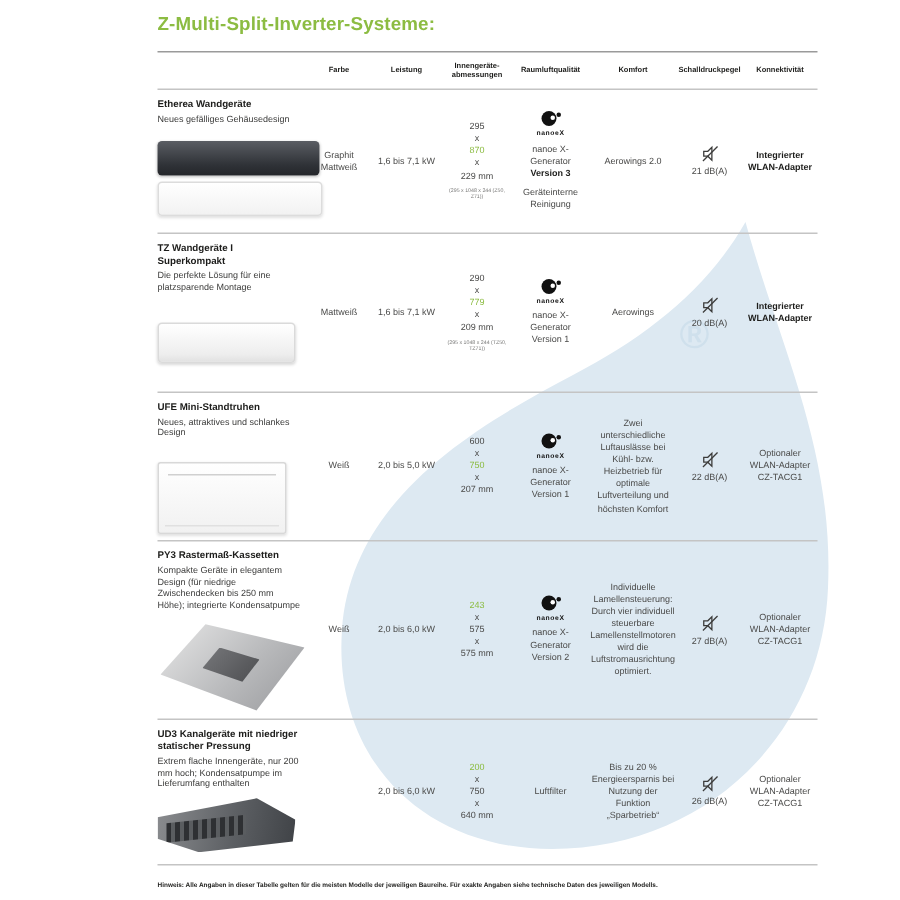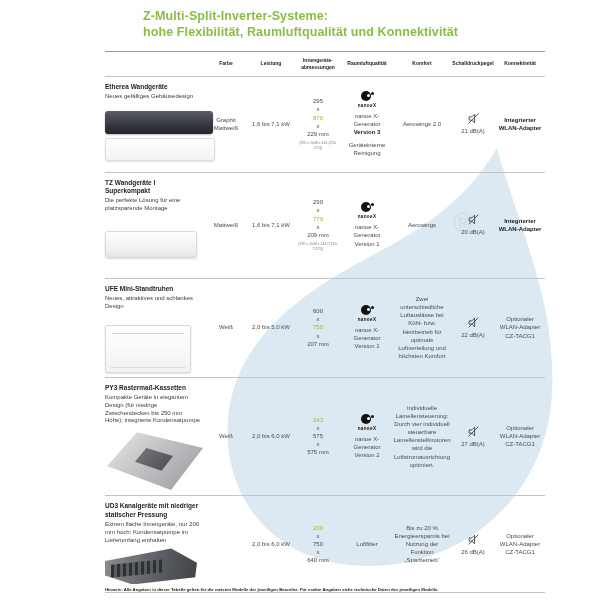--- a/index.html
+++ b/index.html
@@ -3,21 +3,21 @@
 <meta charset="utf-8">
 <style>
   html,body{margin:0;padding:0;background:#fff;}
   .page{position:relative;width:600px;height:600px;background:#fff;overflow:hidden;
         font-family:"Liberation Sans",sans-serif;color:#4a4a49;}
   
   .watermark{position:absolute;left:0;top:0;width:600px;height:600px;pointer-events:none;}
   .regmark{position:absolute;left:453px;top:208px;font-size:27px;color:#cfe0ec;font-weight:bold;}
   
   .content{position:absolute;left:105px;top:8px;width:440px;}
-  .title{color:#8CBC42;font-weight:bold;font-size:12.5px;line-height:1.3;letter-spacing:.1px;margin-left:38px;}
+  .title{color:#8CBC42;font-weight:bold;font-size:12.5px;line-height:1.3;letter-spacing:.1px;}
   .title-rule{border:none;border-top:1px solid #9a9a9a;margin:10px 0 0 0;}
   
   .thead{display:grid;grid-template-columns:100px 42px 48px 46px 52px 58px 44px 50px;
          align-items:center;min-height:24px;border-bottom:1px solid #c4c4c4;}
   .thead .h{font-size:5px;font-weight:bold;color:#1d1d1b;text-align:center;line-height:1.3;padding:2px 1px;}
   .row{display:grid;grid-template-columns:100px 42px 48px 46px 52px 58px 44px 50px;
        border-bottom:1px solid #c4c4c4;position:relative;}
   .r1{min-height:95px;} .r2{min-height:105px;} .r3{min-height:94px;} .r4{min-height:107px;} .r5{min-height:96px;}
   .cell{display:flex;flex-direction:column;align-items:center;justify-content:center;
         text-align:center;font-size:6px;line-height:1.35;padding:3px 1px;}
@@ -58,21 +58,20 @@
 <div class="page">
 
   <svg class="watermark" viewBox="0 0 600 600" aria-hidden="true">
     <path d="M497,148 C520,232 556,300 552,392 C548,492 468,566 368,566 C280,566 222,504 228,420 C234,330 322,282 382,250 C432,224 472,192 497,148 Z" fill="#dde9f2"></path>
   </svg>
   <span class="regmark">®</span>
 
   <div class="content">
     <div class="title">
       <div>Z-Multi-Split-Inverter-Systeme:</div>
-      <div>hohe Flexibilität, Raumluftqualität und Konnektivität</div>
     </div>
     <hr class="title-rule">
 
     <div class="thead">
       <div class="h"></div>
       <div class="h">Farbe</div>
       <div class="h">Leistung</div>
       <div class="h">Innengeräte-abmessungen</div>
       <div class="h">Raumluftqualität</div>
       <div class="h">Komfort</div>

